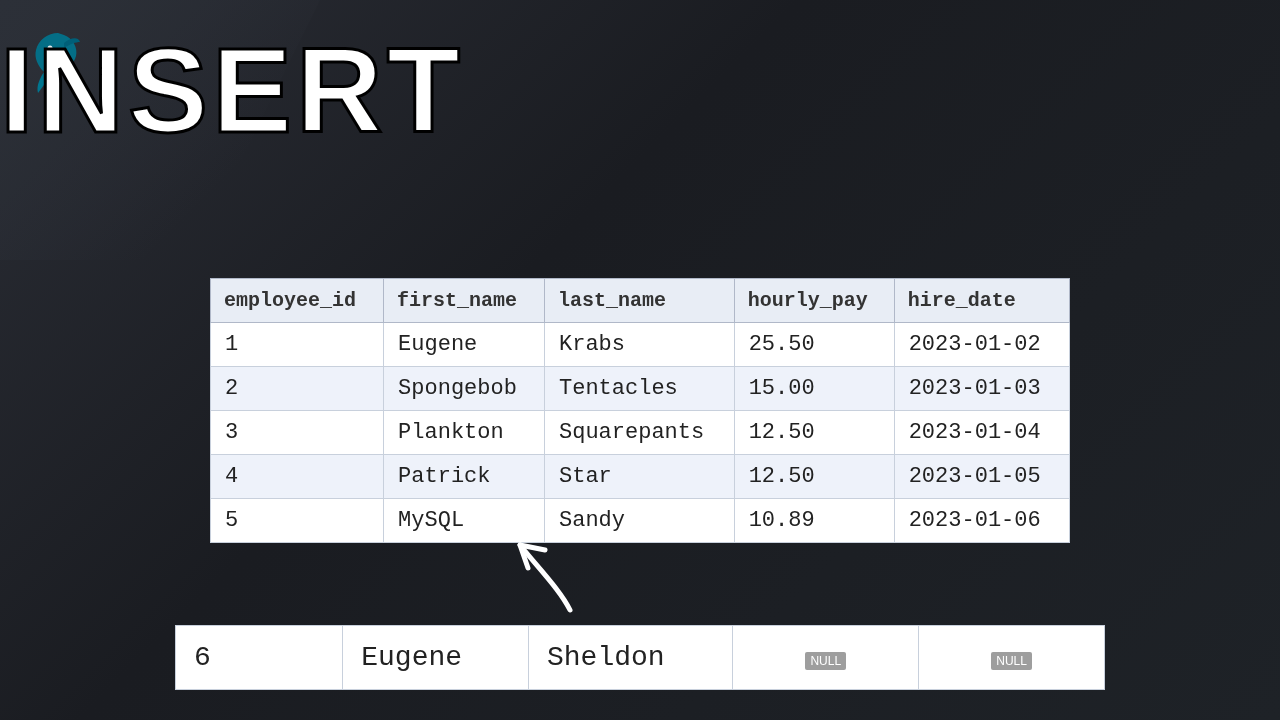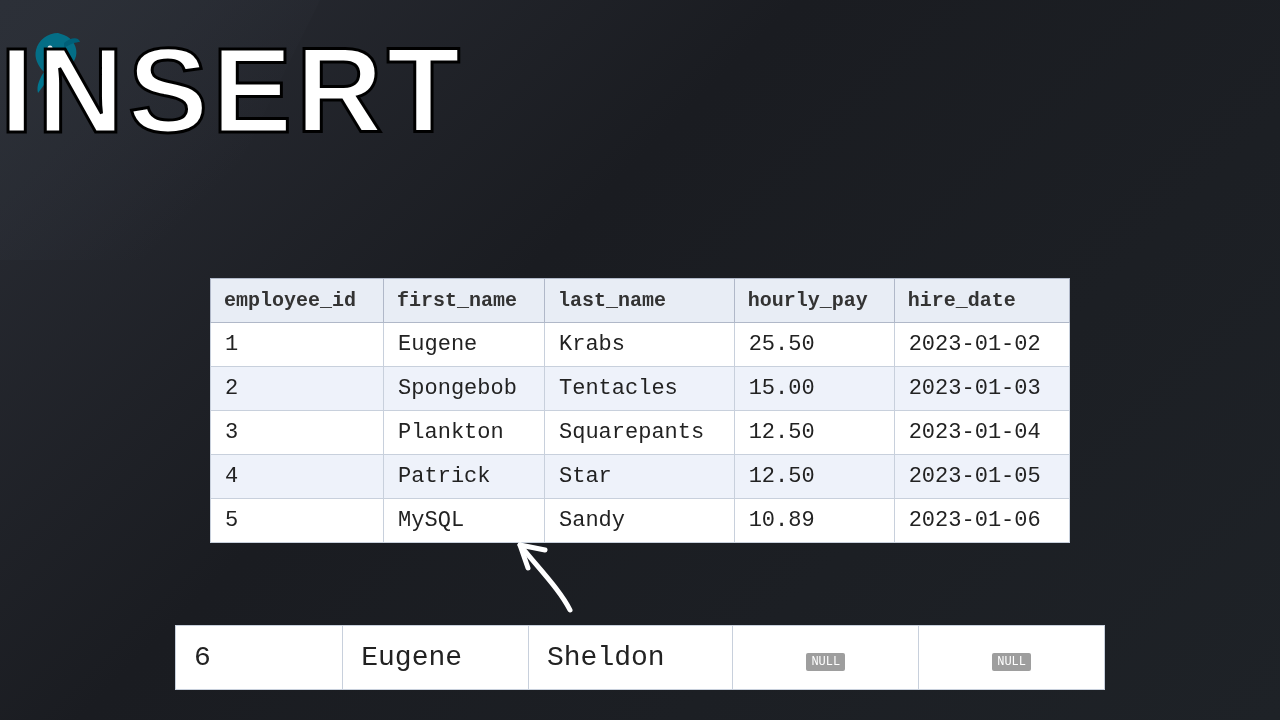--- a/index.html
+++ b/index.html
@@ -135,21 +135,21 @@
       background: white;
     }
 
     .null-badge {
       display: inline-block;
       background: #9e9e9e;
       color: white;
       font-size: 12px;
       padding: 2px 5px;
       border-radius: 2px;
-      font-family: Liberation Mono, monospace;
+      font-family: Liberation Sans, sans-serif;
     }
 
     
     .arrow-annotation {
       position: absolute;
       top: 500px;
       left: 490px;
       width: 130px;
       height: 120px;
     }

